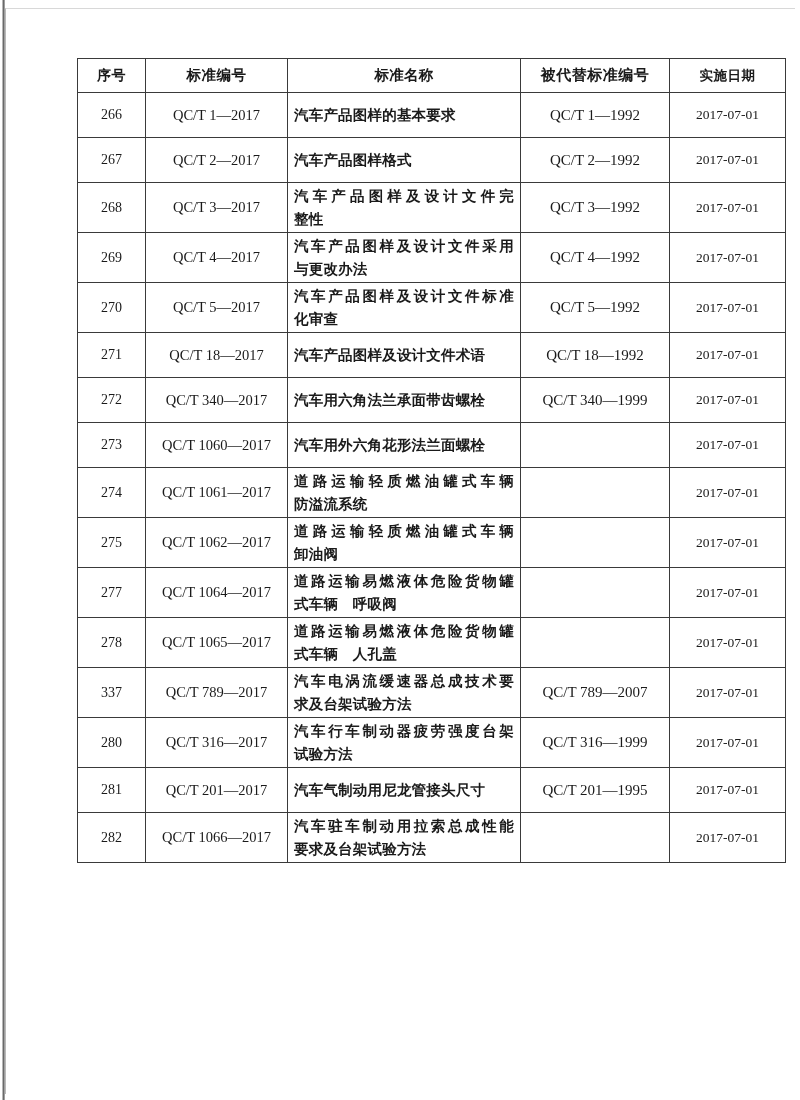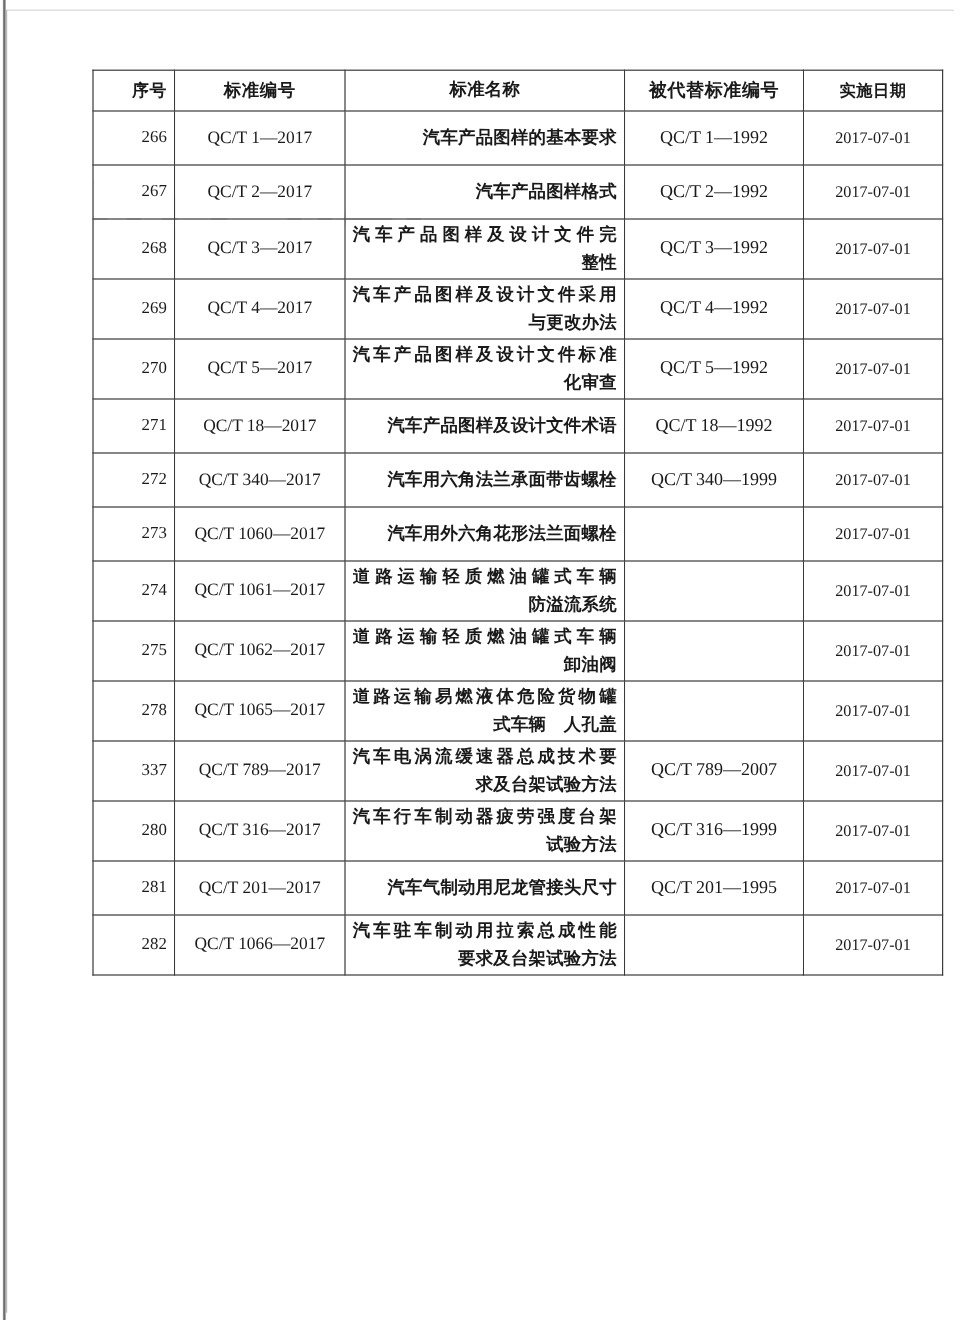--- a/index.html
+++ b/index.html
@@ -79,35 +79,34 @@
   thead th {
     height: 33px;
     font-family: "DejaVu Sans", "Liberation Sans", sans-serif;
     font-weight: 700;
     font-size: 13.5px;
     letter-spacing: .5px;
     text-align: center;
     white-space: nowrap;
   }
 
-  .c-seq   { width: 55px;  text-align: right; font-size: 14px; font-family: Liberation Serif, serif; }
+  .c-seq   { width: 55px;  text-align: center; font-size: 14px; font-family: Liberation Serif, serif; }
   .c-code  { width: 129px; text-align: center; font-size: 14.5px; white-space: nowrap; }
   .c-name  { width: 220px; text-align: left;   font-size: 14.5px;
              font-family: "DejaVu Sans", "Liberation Sans", sans-serif;
              font-weight: 700; letter-spacing: .2px; line-height: 1.55; }
   .c-repl  { width: 136px; text-align: center; font-size: 15px; white-space: nowrap; }
   .c-date  { width: 103px; text-align: center; font-size: 13.5px; white-space: nowrap; }
 
   tbody tr { height: 45px; margin-top: 16px; }
   tbody tr.two-line { height: 50px; }
 
   
   .c-name .line {
     display: block;
-    text-align: right;
   }
   .c-name .line.justify {
     text-align: justify;
     text-align-last: justify;
   }
 </style>
 </head>
 <body>
 
 <div id="scan-edge-left"></div>
@@ -218,20 +217,30 @@
         <td class="c-seq">275</td>
         <td class="c-code">QC/T 1062—2017</td>
         <td class="c-name">
           <span class="line justify">道路运输轻质燃油罐式车辆</span>
           <span class="line">卸油阀</span>
         </td>
         <td class="c-repl"></td>
         <td class="c-date">2017-07-01</td>
       </tr>
       <tr class="two-line">
+        <td class="c-seq">277</td>
+        <td class="c-code">QC/T 1064—2017</td>
+        <td class="c-name">
+          <span class="line justify">道路运输易燃液体危险货物罐</span>
+          <span class="line">式车辆　呼吸阀</span>
+        </td>
+        <td class="c-repl"></td>
+        <td class="c-date">2017-07-01</td>
+      </tr>
+      <tr class="two-line">
         <td class="c-seq">278</td>
         <td class="c-code">QC/T 1065—2017</td>
         <td class="c-name">
           <span class="line justify">道路运输易燃液体危险货物罐</span>
           <span class="line">式车辆　人孔盖</span>
         </td>
         <td class="c-repl"></td>
         <td class="c-date">2017-07-01</td>
       </tr>
       <tr class="two-line">

